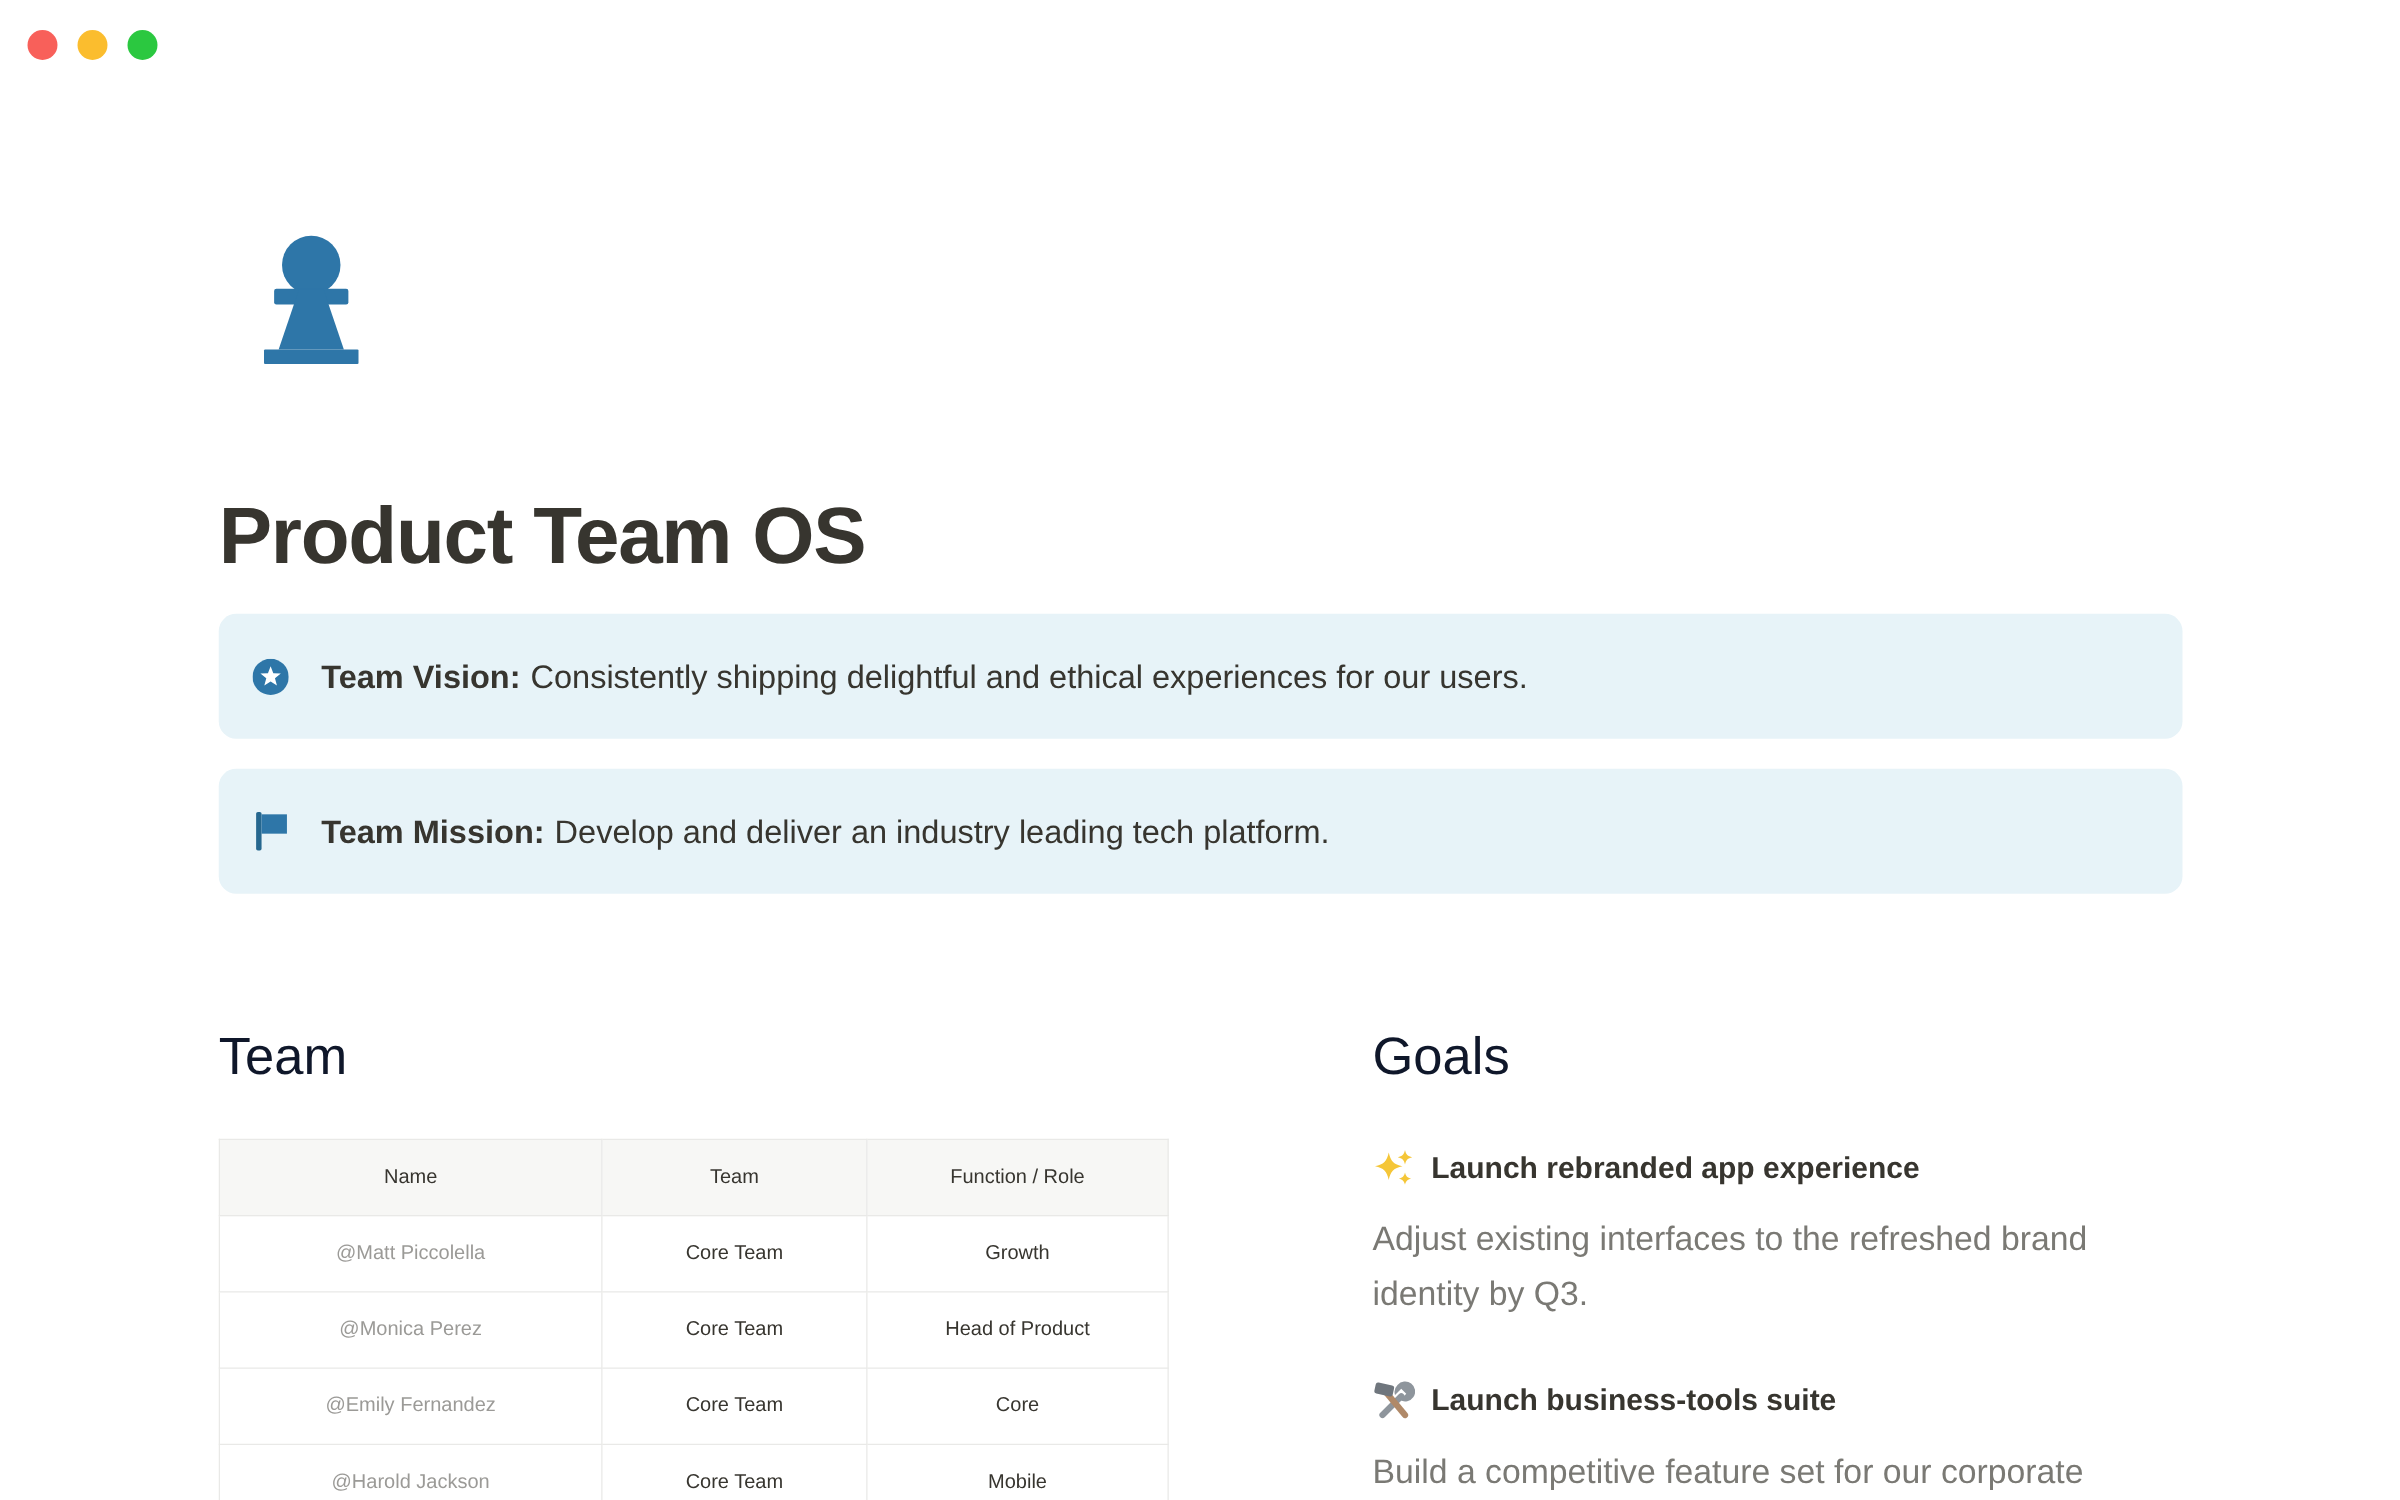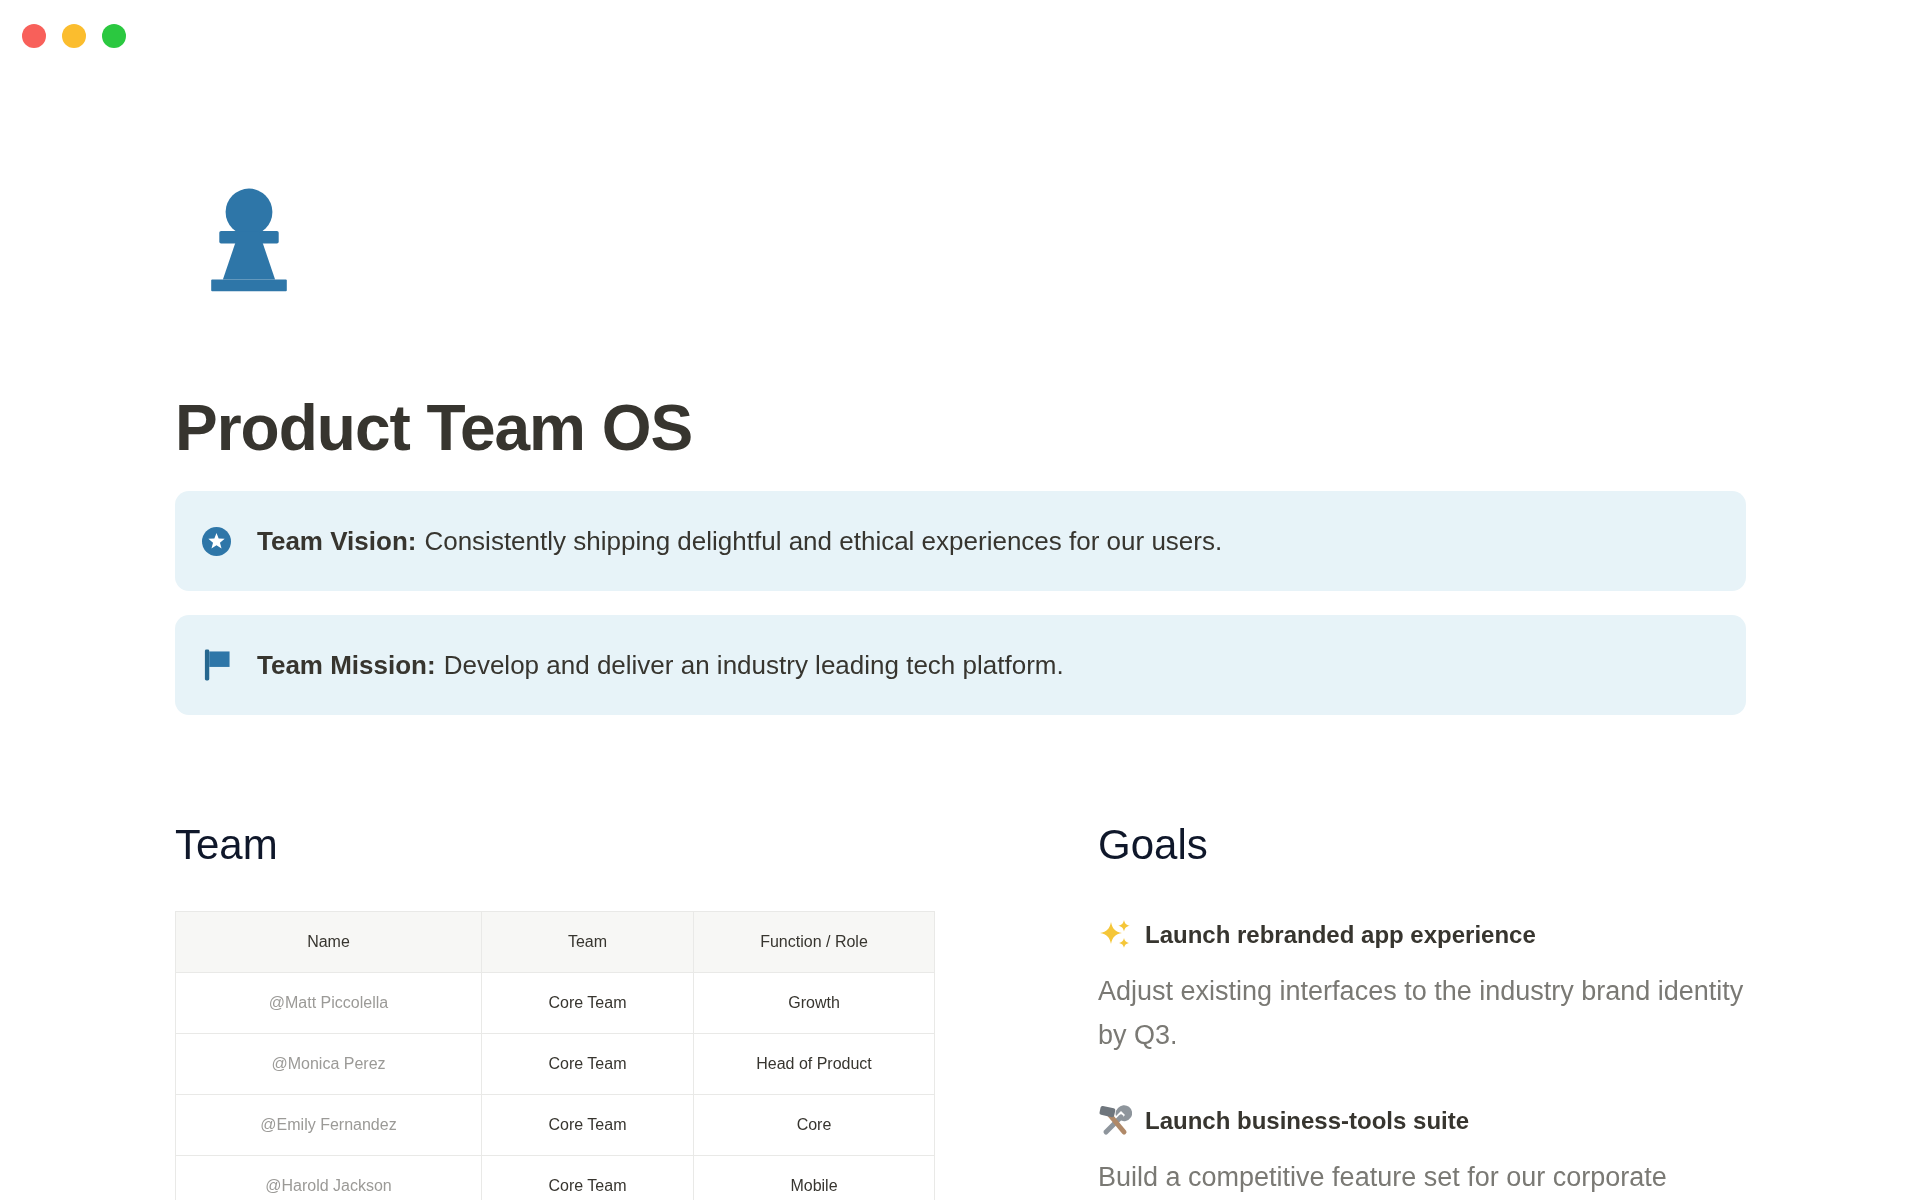--- a/index.html
+++ b/index.html
@@ -167,21 +167,21 @@
 
       <div class="goal-item">
         <div class="goal-title">
           <svg class="g-icon" viewBox="0 0 34 34" xmlns="http://www.w3.org/2000/svg">
             <path fill="#f5c638" d="M13 4 C14.5 11 17 13.5 24 15 C17 16.5 14.5 19 13 26 C11.5 19 9 16.5 2 15 C9 13.5 11.5 11 13 4 Z"></path>
             <path fill="#f5c638" d="M26 2 C26.8 5.6 28.2 7 31.8 7.8 C28.2 8.6 26.8 10 26 13.6 C25.2 10 23.8 8.6 20.2 7.8 C23.8 7 25.2 5.6 26 2 Z"></path>
             <path fill="#f5c638" d="M26 20 C26.7 23 27.9 24.2 30.9 24.9 C27.9 25.6 26.7 26.8 26 29.8 C25.3 26.8 24.1 25.6 21.1 24.9 C24.1 24.2 25.3 23 26 20 Z"></path>
           </svg>
           <span>Launch rebranded app experience</span>
         </div>
-        <div class="goal-desc">Adjust existing interfaces to the industry brand identity by Q3.</div>
+        <div class="goal-desc">Adjust existing interfaces to the refreshed brand identity by Q3.</div>
       </div>
 
       <div class="goal-item">
         <div class="goal-title">
           <svg class="g-icon" viewBox="0 0 34 34" xmlns="http://www.w3.org/2000/svg">
 
             <line x1="8" y1="28" x2="23" y2="13" stroke="#8e959c" stroke-width="5" stroke-linecap="round"></line>
             <path fill="#8e959c" d="M20 4 a8 8 0 1 1 2 12 l 5 -5 l -4 -4 l -5 5 a8 8 0 0 1 2 -8 Z"></path>
 
             <line x1="11" y1="10" x2="26" y2="28" stroke="#b08968" stroke-width="5" stroke-linecap="round"></line>

